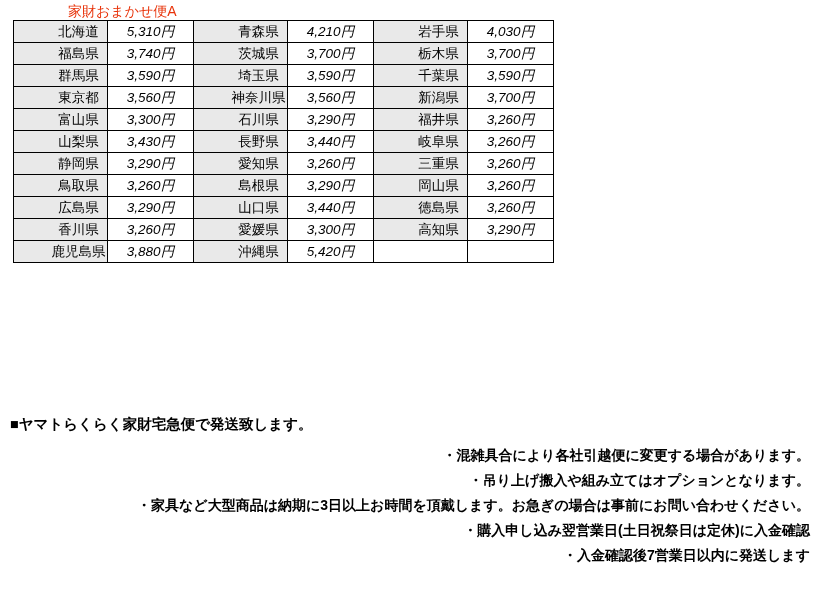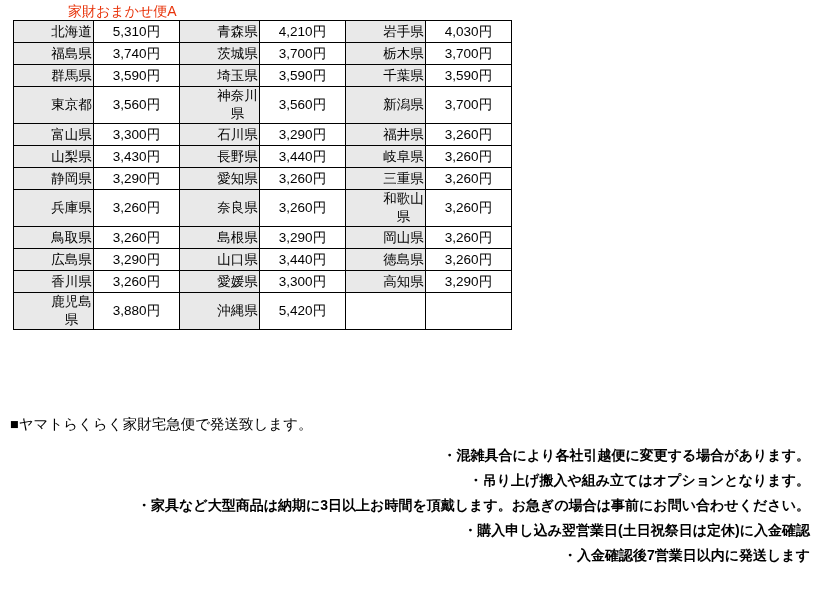--- a/index.html
+++ b/index.html
@@ -38,43 +38,44 @@
     table-layout: fixed;
   }
   .fee-table td {
     border: 1px solid #000000;
     height: 22px;
     font-size: 13.5px;
     padding: 0;
     box-sizing: border-box;
   }
   .fee-table td.pref {
-    width: 80px;
+    width: 94px;
     text-align: center;
     background: #e9e9e9;
     font-weight: normal;
     padding-left: 36px;
   }
   .fee-table td.price {
     width: 86px;
     text-align: center;
     background: #ffffff;
+    font-style: italic;
   }
   .fee-table td.empty {
     background: #ffffff;
   }
   .notes {
     position: absolute;
     left: 10px;
     top: 415px;
     width: 800px;
   }
   .note-head {
     font-size: 14.5px;
-    font-weight: normal;
+    font-weight: bold;
     margin: 0 0 12px 0;
     letter-spacing: 0px;
   }
   .note-line {
     font-size: 14px;
     font-weight: bold;
     margin: 0 0 6px 0;
     letter-spacing: 0px;
     line-height: 1.35;
     text-align: right;
@@ -139,28 +140,20 @@
       </tr>
       <tr>
         <td class="pref">静岡県</td>
         <td class="price">3,290円</td>
         <td class="pref">愛知県</td>
         <td class="price">3,260円</td>
         <td class="pref">三重県</td>
         <td class="price">3,260円</td>
       </tr>
       <tr>
-        <td class="pref">兵庫県</td>
-        <td class="price">3,260円</td>
-        <td class="pref">奈良県</td>
-        <td class="price">3,260円</td>
-        <td class="pref">和歌山県</td>
-        <td class="price">3,260円</td>
-      </tr>
-      <tr>
         <td class="pref">鳥取県</td>
         <td class="price">3,260円</td>
         <td class="pref">島根県</td>
         <td class="price">3,290円</td>
         <td class="pref">岡山県</td>
         <td class="price">3,260円</td>
       </tr>
       <tr>
         <td class="pref">広島県</td>
         <td class="price">3,290円</td>

